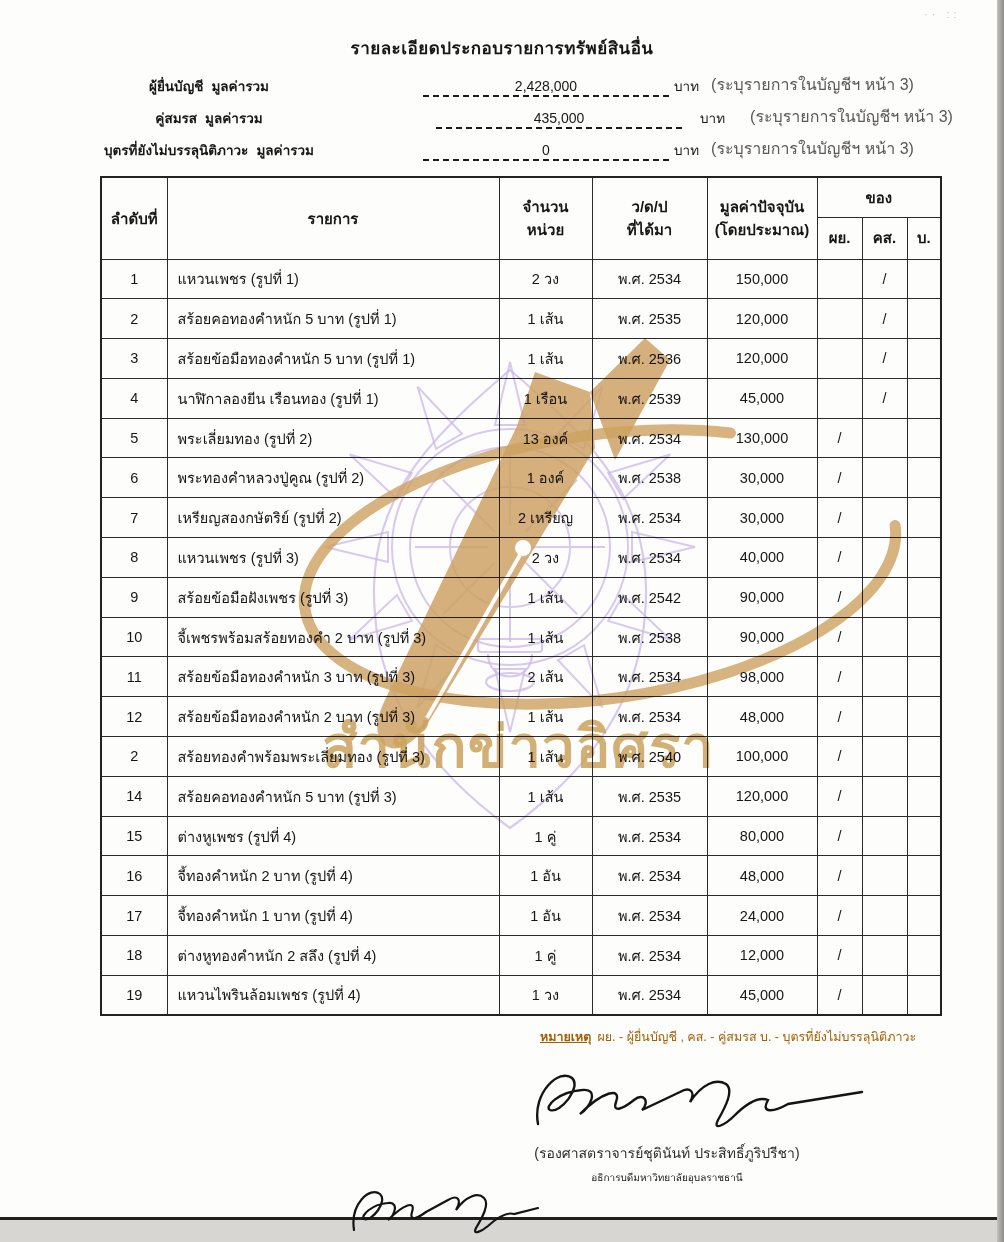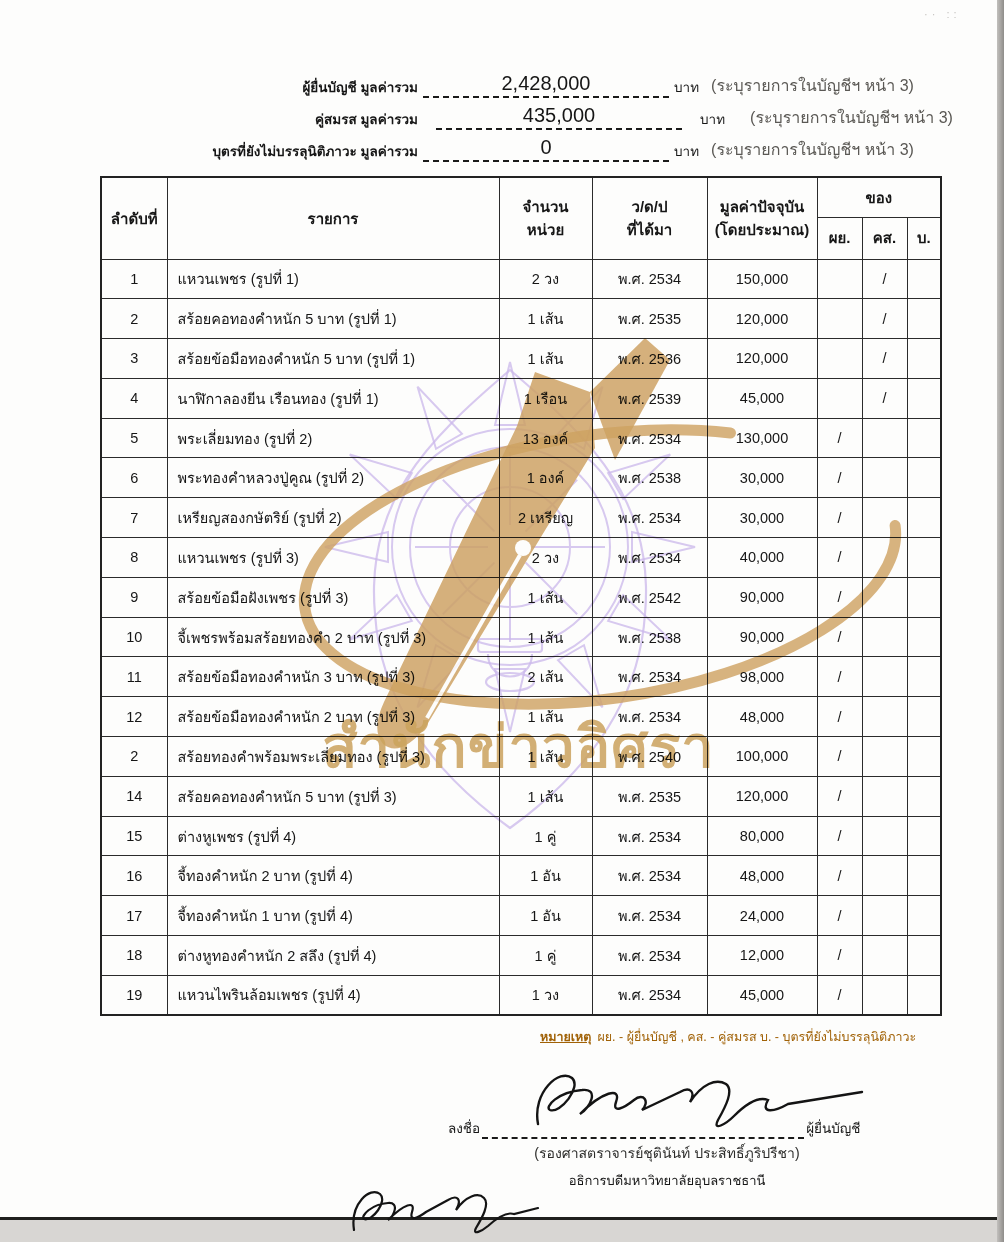--- a/index.html
+++ b/index.html
@@ -18,23 +18,23 @@
     background:#d8d6d3; z-index:3; }
   .corner-marks { position:absolute; top:8px; left:924px; font-size:11px;
     color:#c6c4c1; letter-spacing:4px; z-index:2; }
   
   .doc-title { position:absolute; top:34px; left:0; width:100%; text-align:center;
     font-size:17px; font-weight:bold; letter-spacing:.5px; z-index:2; }
   .summary { position:absolute; top:72px; left:0; width:100%; z-index:2; }
   .sum-row { position:absolute; left:0; width:100%; display:flex; align-items:flex-end;
     font-size:13.5px; }
   .sum-row.r0 { top:0; } .sum-row.r1 { top:32px;gap:13px; } .sum-row.r2 { top:64px; }
-  .sum-label { width:418px; text-align:right; white-space:nowrap; font-weight:bold; }
+  .sum-label { width:418px; text-align:center; white-space:nowrap; font-weight:bold;font-family:Liberation Mono, monospace; }
   .sum-dash { width:246px; margin:0 5px; border-bottom:2px dashed #1a1a1a;
-    text-align:center; font-size:20px; padding-bottom:1px; }
+    text-align:center; font-size:14px; padding-bottom:1px; }
   .sum-unit { white-space:nowrap; }
   .sum-note { margin-left:12px; color:#5a5854; white-space:nowrap; font-size:16px; }
   
   table.assets { position:absolute; left:100px; top:176px; width:840px;
     border-collapse:collapse; table-layout:fixed; z-index:2; background:transparent; }
   .assets th, .assets td { border:1.6px solid #2b2b2b; text-align:center;
     vertical-align:middle; font-size:14.5px; padding:0 2px; }
   .assets th { font-weight:bold; font-size:15px; line-height:1.55; }
   .assets thead tr.h1 { height:40px; } .assets thead tr.h2 { height:42px; }
   .assets tbody tr { height:39.8px; }
@@ -45,41 +45,42 @@
     color:#a16207; z-index:2; white-space:nowrap; }
   .footnote .fn-prefix { text-decoration:underline; font-weight:bold; margin-right:6px; }
   
   .sig-svg { position:absolute; z-index:5; }
   .sig-line { position:absolute; top:1117px; left:448px; display:flex;
     align-items:flex-end; font-size:13.5px; z-index:2; }
   .sig-line .dash { width:322px; border-bottom:2px dashed #1a1a1a; height:15px; margin:0 2px; }
   .sig-name { position:absolute; top:1142px; left:462px; width:410px; text-align:center;
     font-size:14px; color:#2c2c2a; z-index:2; }
   .sig-pos  { position:absolute; top:1170px; left:462px; width:410px; text-align:center;
-    font-size:13px; z-index:2; }
+    font-size:10px; z-index:2; }
   
   .wm { position:absolute; inset:0; z-index:5; pointer-events:none;
     mix-blend-mode:multiply; }
   .wm-emblem { position:absolute; left:295px; top:352px; }
   .wm-gold   { position:absolute; left:285px; top:330px; }
   .wm-thai { position:absolute; left:322px; top:700px; font-size:58px; font-weight:bold;
     color:#cda45e; opacity:.85; letter-spacing:1px; white-space:nowrap; }
   .wm-latin { position:absolute; left:327px; top:768px; font-size:33px; font-weight:bold;
     color:#deba87; opacity:.85; letter-spacing:3px; white-space:nowrap; }
 </style>
 </head>
 <body>
 
 <div id="screen">
 
   <div class="edge-right"></div>
   <div class="edge-bottom-line"></div>
   <div class="edge-bottom-fill"></div>
   <div class="corner-marks">·· ::</div>
 
+  <div class="doc-title">รายละเอียดประกอบรายการทรัพย์สินอื่น</div>
 
   <div class="summary">
     <div class="sum-row r0">
       <span class="sum-label">ผู้ยื่นบัญชี  มูลค่ารวม</span>
       <span class="sum-dash">2,428,000</span>
       <span class="sum-unit">บาท</span>
       <span class="sum-note">(ระบุรายการในบัญชีฯ หน้า 3)</span>
     </div>
     <div class="sum-row r1">
       <span class="sum-label">คู่สมรส  มูลค่ารวม</span>
@@ -327,25 +328,20 @@
   <div class="footnote">
     <span class="fn-prefix">หมายเหตุ</span><span>ผย. - ผู้ยื่นบัญชี , คส. - คู่สมรส   บ. - บุตรที่ยังไม่บรรลุนิติภาวะ</span>
   </div>
 
   <svg class="sig-svg" style="left:530px; top:1062px;" width="340" height="75" viewBox="0 0 340 75">
     <path d="M8,62 C2,30 30,6 42,16 C52,25 30,52 20,48 C14,45 28,30 52,28 C70,26 60,46 50,52
              C72,30 92,24 86,40 C82,52 94,46 104,38 C114,30 120,40 112,48 L150,30
              C160,24 166,30 160,40 C172,22 186,16 196,22 C204,28 196,44 188,58
              C182,70 196,62 204,54 C216,42 228,34 238,38 C230,52 244,50 258,42 L332,30" fill="none" stroke="#141414" stroke-width="2.4" stroke-linecap="round"></path>
   </svg>
-  <div class="sig-line">
-    <span>ลงชื่อ</span>
-    <span class="dash"></span>
-    <span>ผู้ยื่นบัญชี</span>
-  </div>
   <div class="sig-name">(รองศาสตราจารย์ชุตินันท์ ประสิทธิ์ภูริปรีชา)</div>
   <div class="sig-pos">อธิการบดีมหาวิทยาลัยอุบลราชธานี</div>
   <svg class="sig-svg" style="left:348px; top:1182px;" width="195" height="58" viewBox="0 0 195 58">
     <path d="M6,48 C2,22 22,4 32,12 C40,19 24,40 16,37 C12,34 24,22 40,21 C52,20 46,34 40,38
              C56,22 68,18 64,30 C61,40 70,36 78,30 L100,18 C110,12 114,18 108,28
              C118,14 130,10 136,16 C142,22 134,36 128,46 C124,54 134,49 140,44
              C150,35 160,30 166,32 L190,26" fill="none" stroke="#141414" stroke-width="2.2" stroke-linecap="round"></path>
   </svg>
 
   <div class="wm">

